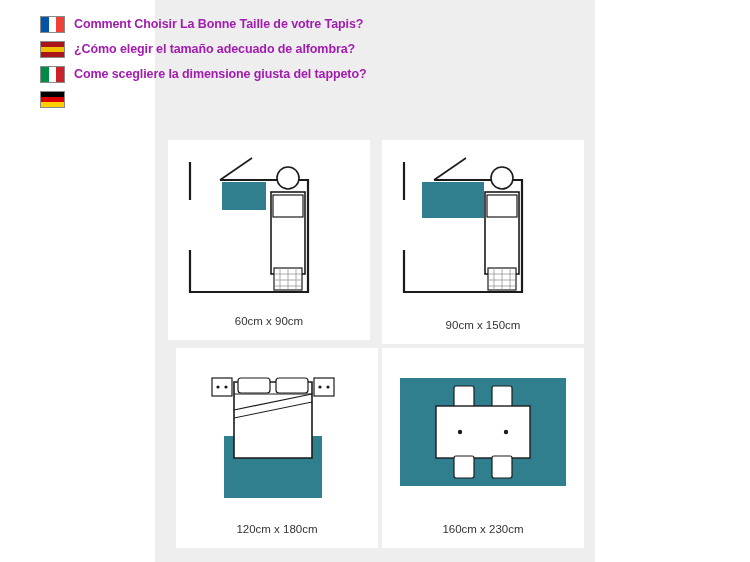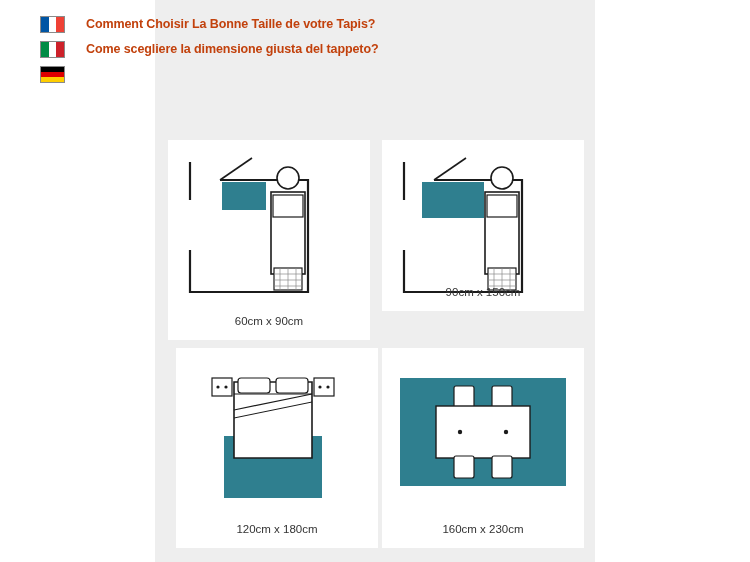--- a/index.html
+++ b/index.html
@@ -52,33 +52,32 @@
     box-sizing: border-box;
     display: flex;
   }
   .flag span { display: block; height: 100%; }
   .flag.vert span { flex: 1 1 33.33%; }
   .flag.horiz { flex-direction: column; }
   .flag.horiz span { flex: 1 1 33.33%; width: 100%; }
   .headline-text {
     font-size: 12.5px;
     font-weight: bold;
-    color: #c2410c;
+    color: #a21caf;
     white-space: nowrap;
     letter-spacing: -0.1px;
-    margin-left: 12px;
   }
   
   .card {
     position: absolute;
     background: #ffffff;
     box-sizing: border-box;
   }
   #card-1 { left: 168px; top: 140px;  width: 202px; height: 200px; }
-  #card-2 { left: 382px; top: 140px;  width: 202px; height: 171px; }
+  #card-2 { left: 382px; top: 140px;  width: 202px; height: 204px; }
   #card-3 { left: 176px; top: 348px;  width: 202px; height: 200px; }
   #card-4 { left: 382px; top: 348px;  width: 202px; height: 200px; padding-left: 33px; }
 
   .card-canvas {
     position: absolute;
     left: 0; top: 0;
     width: 100%;
     height: 168px;
   }
   .card-caption {
@@ -102,20 +101,28 @@
 
     <div class="headline-row">
       <span class="flag vert">
         <span style="background:#0055A4"></span>
           <span style="background:#ffffff"></span>
           <span style="background:#EF4135"></span>
       </span>
       <span class="headline-text">Comment Choisir La Bonne Taille de votre Tapis?</span>
     </div>
 
+    <div class="headline-row">
+      <span class="flag horiz">
+        <span style="background:#AA151B"></span>
+          <span style="background:#F1BF00"></span>
+          <span style="background:#AA151B"></span>
+      </span>
+      <span class="headline-text">¿Cómo elegir el tamaño adecuado de alfombra?</span>
+    </div>
 
     <div class="headline-row">
       <span class="flag vert">
         <span style="background:#008C45"></span>
           <span style="background:#ffffff"></span>
           <span style="background:#CD212A"></span>
       </span>
       <span class="headline-text">Come scegliere la dimensione giusta del tappeto?</span>
     </div>
 

